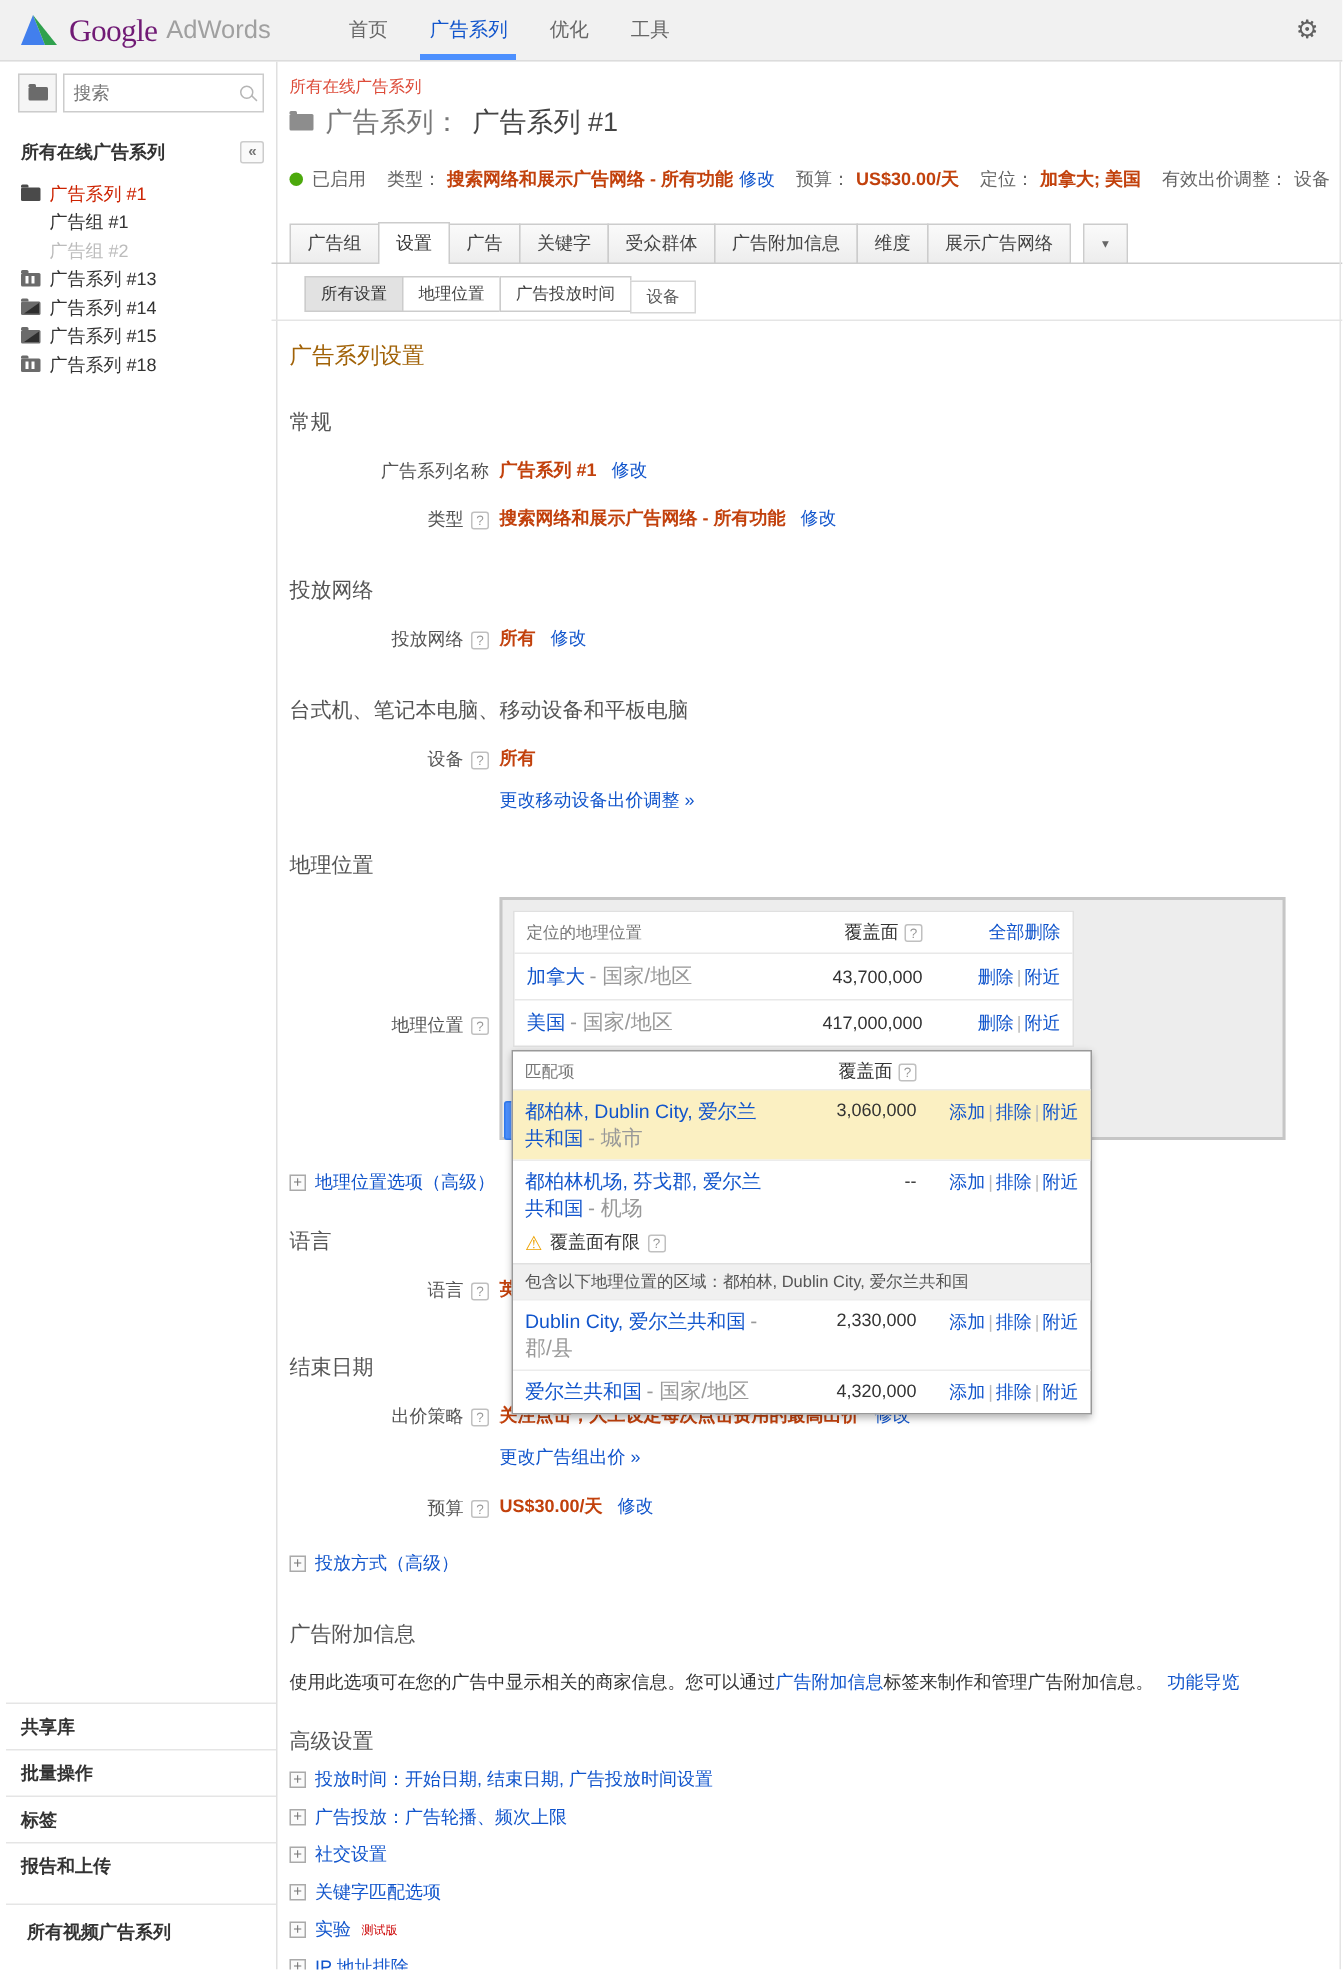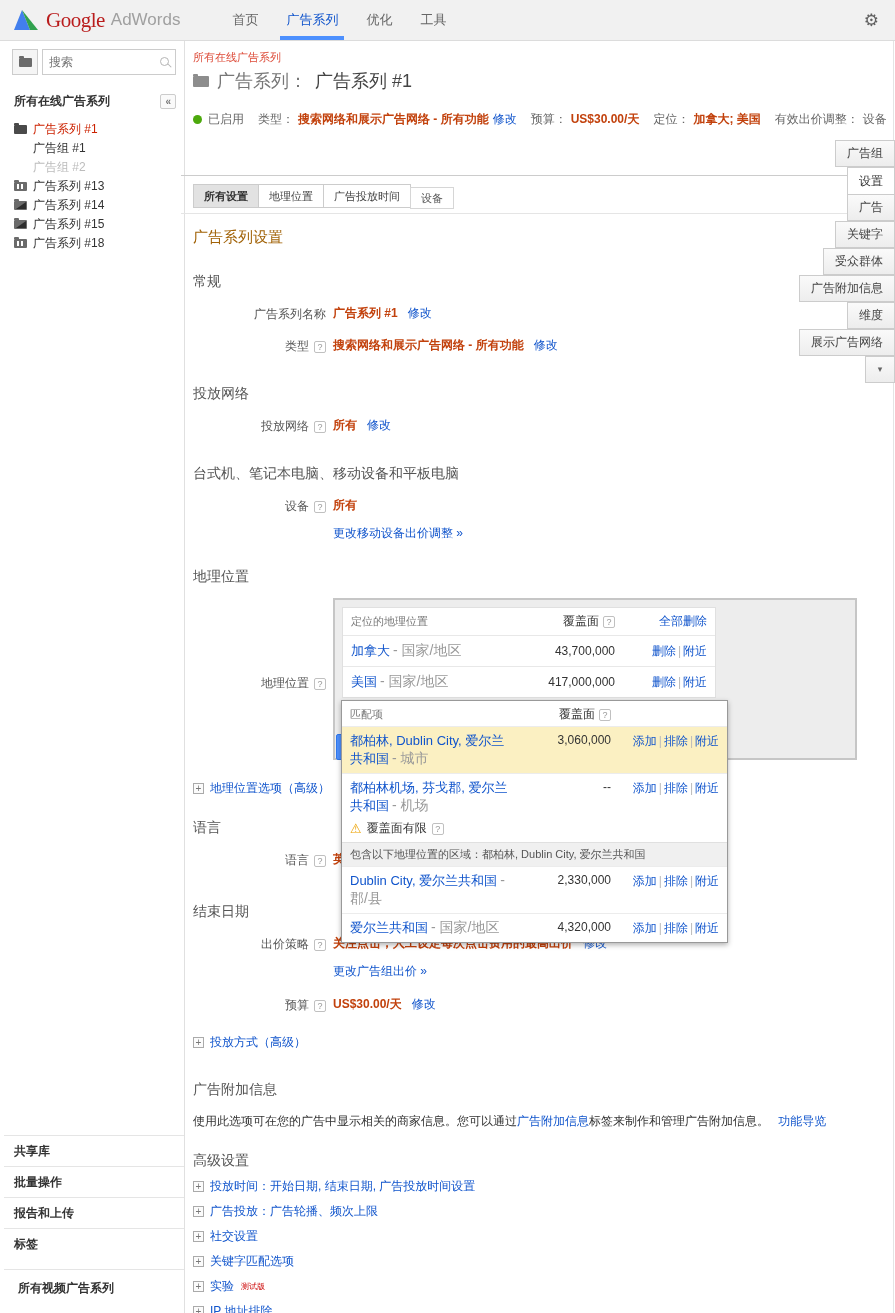--- a/index.html
+++ b/index.html
@@ -5,21 +5,21 @@
   html,body{margin:0;padding:0;}
   body{width:895px;height:1313px;position:relative;background:#fff;overflow:hidden;
        font-family:"Liberation Sans","DejaVu Sans",sans-serif;font-size:12px;color:#333;}
   .lnk{color:#15c;cursor:pointer;text-decoration:none;}
   .bold{font-weight:bold;color:#c2410c;}
   .pipe{color:#bbb;margin:0 2px;}
   
   .topbar{position:absolute;top:0;left:0;right:0;height:40px;background:#f1f1f1;
           border-bottom:1px solid #dcdcdc;display:flex;align-items:center;z-index:20;}
   .logo{display:flex;align-items:center;margin-left:14px;}
-  .logo-google{font-family:"Liberation Serif","DejaVu Serif",serif;font-size:21px;color:#b91c1c;letter-spacing:-0.5px;}
+  .logo-google{font-family:"Liberation Serif","DejaVu Serif",serif;font-size:21px;color:#701a75;letter-spacing:-0.5px;}
   .logo-adwords{font-size:17px;color:#a0a0a0;margin-left:6px;}
   .nav{display:flex;margin-left:38px;height:100%;align-items:center;}
   .nav-item{font-size:13px;color:#666;position:relative;height:100%;display:flex;align-items:center;
             padding:0 14px;cursor:pointer;}
   .nav-item.active{color:#15c;}
   .nav-item.active::after{content:"";position:absolute;left:8px;right:8px;bottom:0;height:4px;background:#4d90fe;}
   .gear{margin-left:auto;margin-right:16px;font-size:17px;color:#616161;cursor:pointer;}
   
   .sidebar{position:absolute;top:41px;left:4px;width:180px;bottom:0;border-right:1px solid #e0e0e0;background:#fff;}
   .side-search{display:flex;padding:8px 8px 6px 8px;gap:4px;align-items:center;}
@@ -53,32 +53,32 @@
   .breadcrumb{font-size:11px;color:#dd4b39;cursor:pointer;}
   .title-row{display:flex;align-items:center;gap:8px;margin-top:4px;}
   .fold.title-fold{width:16px;height:11px;background:#8d8d8d;}
   .title-prefix{font-size:18px;color:#777;}
   .title-name{font-size:18px;color:#444;}
   .status-row{display:flex;align-items:center;margin-top:18px;font-size:12px;color:#666;white-space:nowrap;}
   .dot{width:9px;height:9px;border-radius:50%;background:#4ca90c;margin-right:6px;flex-shrink:0;}
   .st-gap{margin-left:14px;}
   .st-sm{margin-left:4px;}
   
-  .tabs{margin-top:12px;display:flex;align-items:flex-end;position:relative;height:36px;flex-direction:column;}
+  .tabs{margin-top:12px;display:flex;align-items:flex-end;position:relative;height:36px;}
   .tabs::after{content:"";position:absolute;left:-12px;right:0;bottom:0;height:1px;background:#ccc;}
   .tab{height:25px;line-height:25px;padding:0 11px;border:1px solid #ccc;margin-left:-1px;
        background:linear-gradient(#fafafa,#ededed);color:#444;font-size:12px;position:relative;cursor:pointer;z-index:1;}
   .tab:first-child{margin-left:0;}
   .tab.active{background:#fff;height:27px;line-height:26px;border-bottom:none;z-index:3;color:#333;}
   .tab-more{margin-left:8px;border:1px solid #ccc;background:linear-gradient(#fafafa,#ededed);height:25px;width:28px;
             text-align:center;line-height:25px;color:#666;font-size:9px;cursor:pointer;z-index:1;}
   .subtabs{margin-top:8px;display:flex;align-items:flex-start;}
   .subtab{height:22px;line-height:22px;padding:0 10px;border:1px solid #ccc;margin-left:-1px;background:#fff;
           color:#444;font-size:11px;cursor:pointer;}
-  .subtab:first-child{margin-left:0;font-weight:bold;}
+  .subtab:first-child{margin-left:10px;}
   .subtab.active{background:#e2e2e2;color:#333;}
   .subtab.offset{margin-top:3px;height:20px;line-height:20px;border-color:#d6d6d6;color:#555;}
   .rule{border-top:1px solid #e5e5e5;margin:4px 0 0 -12px;}
   
   .page-h{font-size:15px;color:#a16207;font-weight:normal;margin-top:14px;}
   .sec-h{font-size:14px;color:#555;font-weight:normal;}
   .mt26{margin-top:26px;} .mt30{margin-top:30px;} .mt22{margin-top:22px;} .mt34{margin-top:34px;}
   .frow{display:flex;align-items:flex-start;margin-top:14px;}
   .flabel{width:133px;text-align:right;color:#555;display:flex;justify-content:flex-end;align-items:center;
           gap:5px;flex-shrink:0;padding-top:1px;}
@@ -182,22 +182,22 @@
       <span>广告系列 #15</span>
     </div>
     <div class="tree-item">
       <span class="fold paused"></span>
       <span>广告系列 #18</span>
     </div>
   </div>
   <div class="side-bottom">
     <div class="side-bottom-item">共享库</div>
     <div class="side-bottom-item">批量操作</div>
+    <div class="side-bottom-item">标签</div>
     <div class="side-bottom-item">报告和上传</div>
-    <div class="side-bottom-item">标签</div>
     <div class="video-item">所有视频广告系列</div>
   </div>
 </div>
 
 <div class="main">
 
   <div class="breadcrumb lnk" style="color:#dd4b39">所有在线广告系列</div>
 
   <div class="title-row">
     <span class="fold title-fold"></span>

